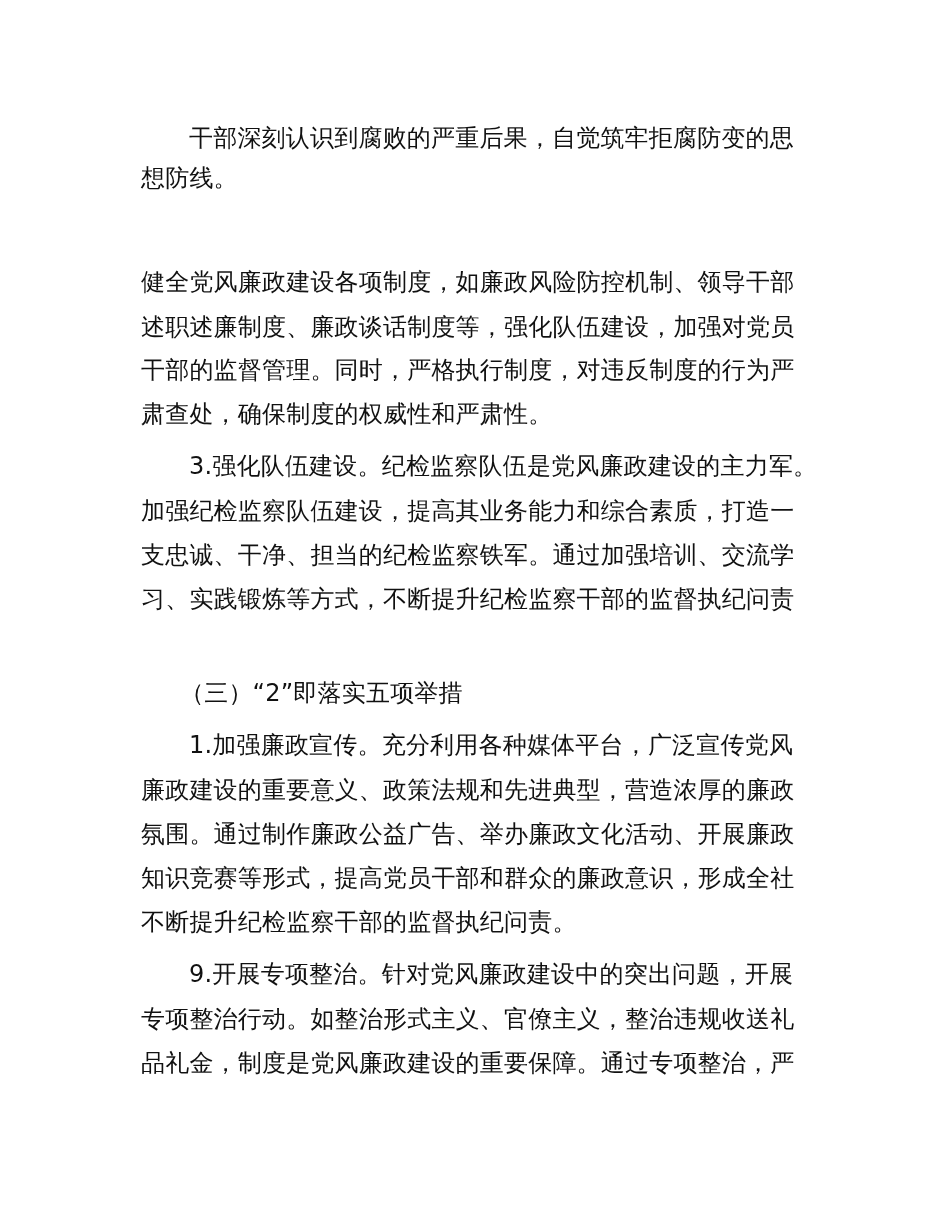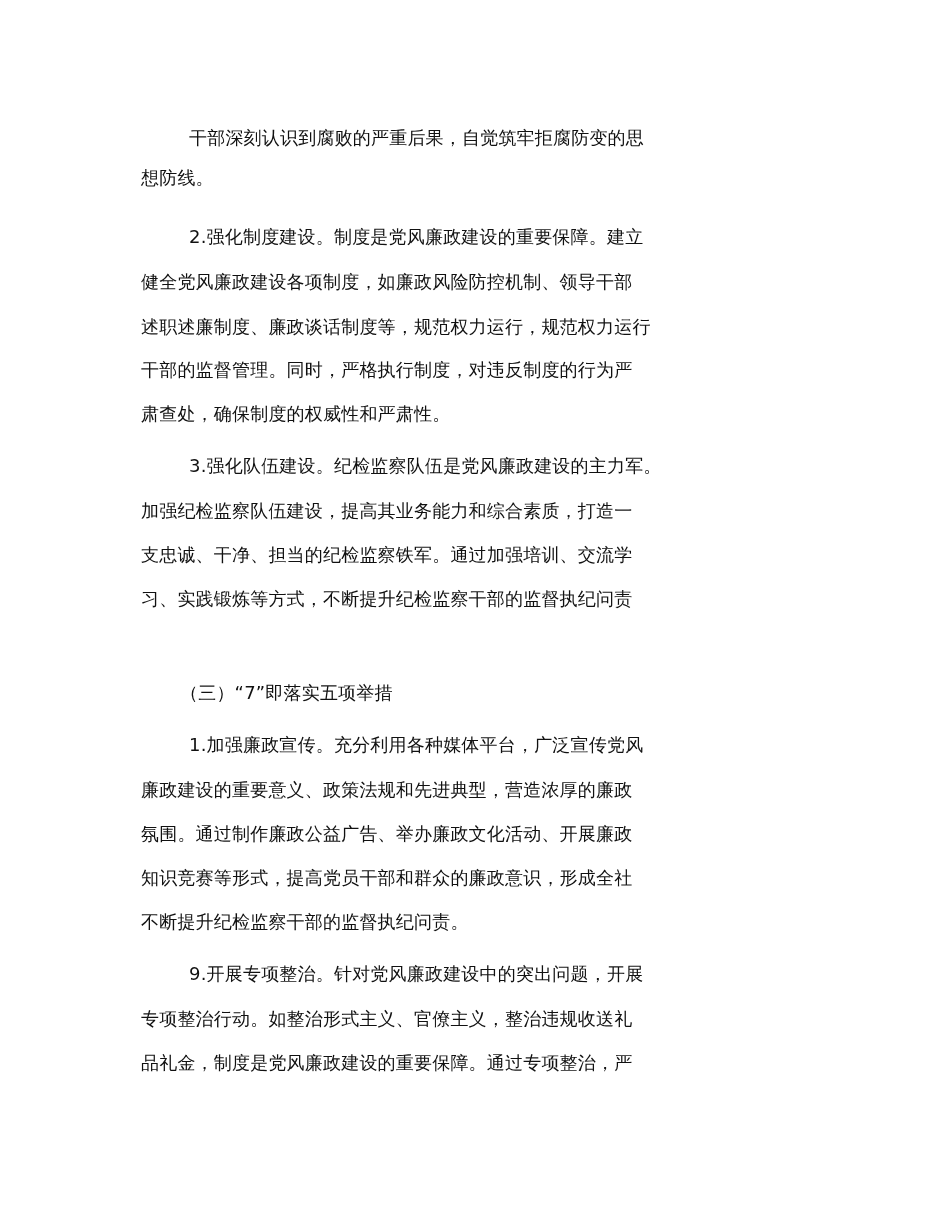--- a/index.html
+++ b/index.html
@@ -1,42 +1,41 @@
 <!DOCTYPE html>
 <html><head>
 <meta charset="utf-8">
 <style>
   html, body { margin: 0; padding: 0; background: #ffffff; }
   body { width: 950px; height: 1230px; position: relative; overflow: hidden;
          font-family: "DejaVu Sans", sans-serif; color: #111111; }
   .page { position: absolute; left: 0; top: 0; width: 950px; height: 1230px; background: #ffffff; }
-  .line { position: absolute; left: 141px; font-size: 18px; line-height: 28px; white-space: nowrap; letter-spacing: 0.2px; }
+  .line { position: absolute; left: 141px; font-size: 24px; line-height: 28px; white-space: nowrap; letter-spacing: 0.2px; }
   .line.indent { left: 189px; }
   .line.heading { left: 189px; }
 </style>
 </head>
 <body>
 
 <div class="page">
 
   <div class="line indent" style="top:124px">干部深刻认识到腐败的严重后果，自觉筑牢拒腐防变的思</div>
   <div class="line" style="top:164px">想防线。</div>
 
-  <div class="line indent" style="top:223px">2.强化制度建设。制度是党风廉政建设的重要保障。建立</div>
   <div class="line" style="top:268px">健全党风廉政建设各项制度，如廉政风险防控机制、领导干部</div>
-  <div class="line" style="top:313px">述职述廉制度、廉政谈话制度等，规范权力运行，规范权力运行</div>
+  <div class="line" style="top:313px">述职述廉制度、廉政谈话制度等，强化队伍建设，加强对党员</div>
   <div class="line" style="top:356px">干部的监督管理。同时，严格执行制度，对违反制度的行为严</div>
   <div class="line" style="top:400px">肃查处，确保制度的权威性和严肃性。</div>
 
   <div class="line indent" style="top:452px">3.强化队伍建设。纪检监察队伍是党风廉政建设的主力军。</div>
   <div class="line" style="top:497px">加强纪检监察队伍建设，提高其业务能力和综合素质，打造一</div>
   <div class="line" style="top:541px">支忠诚、干净、担当的纪检监察铁军。通过加强培训、交流学</div>
   <div class="line" style="top:585px">习、实践锻炼等方式，不断提升纪检监察干部的监督执纪问责</div>
 
-  <div class="line heading" style="top:679px; left:180px">（三）“7”即落实五项举措</div>
+  <div class="line heading" style="top:679px; left:180px">（三）“2”即落实五项举措</div>
 
   <div class="line indent" style="top:731px">1.加强廉政宣传。充分利用各种媒体平台，广泛宣传党风</div>
   <div class="line" style="top:776px">廉政建设的重要意义、政策法规和先进典型，营造浓厚的廉政</div>
   <div class="line" style="top:820px">氛围。通过制作廉政公益广告、举办廉政文化活动、开展廉政</div>
   <div class="line" style="top:864px">知识竞赛等形式，提高党员干部和群众的廉政意识，形成全社</div>
   <div class="line" style="top:908px">不断提升纪检监察干部的监督执纪问责。</div>
 
   <div class="line indent" style="top:960px">9.开展专项整治。针对党风廉政建设中的突出问题，开展</div>
   <div class="line" style="top:1005px">专项整治行动。如整治形式主义、官僚主义，整治违规收送礼</div>
   <div class="line" style="top:1049px">品礼金，制度是党风廉政建设的重要保障。通过专项整治，严</div>

